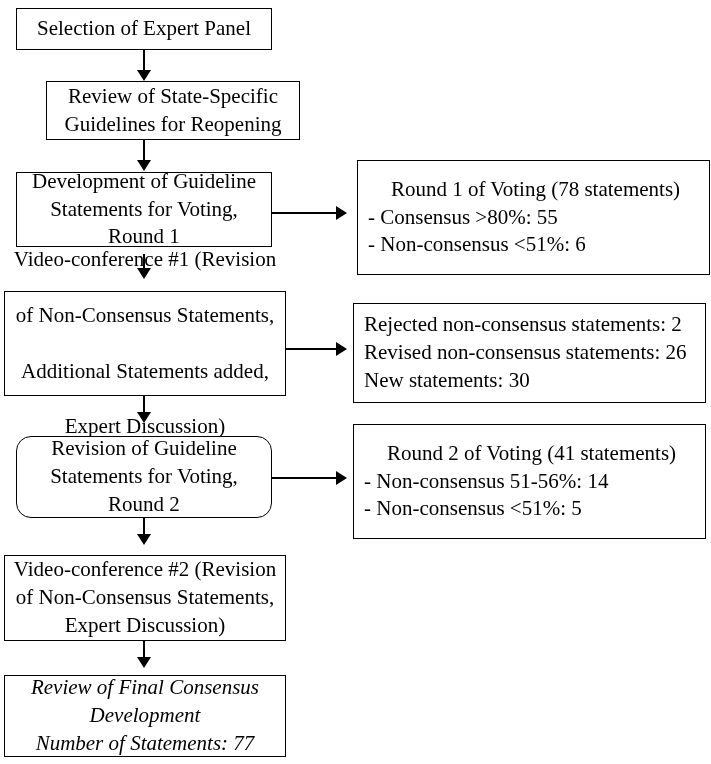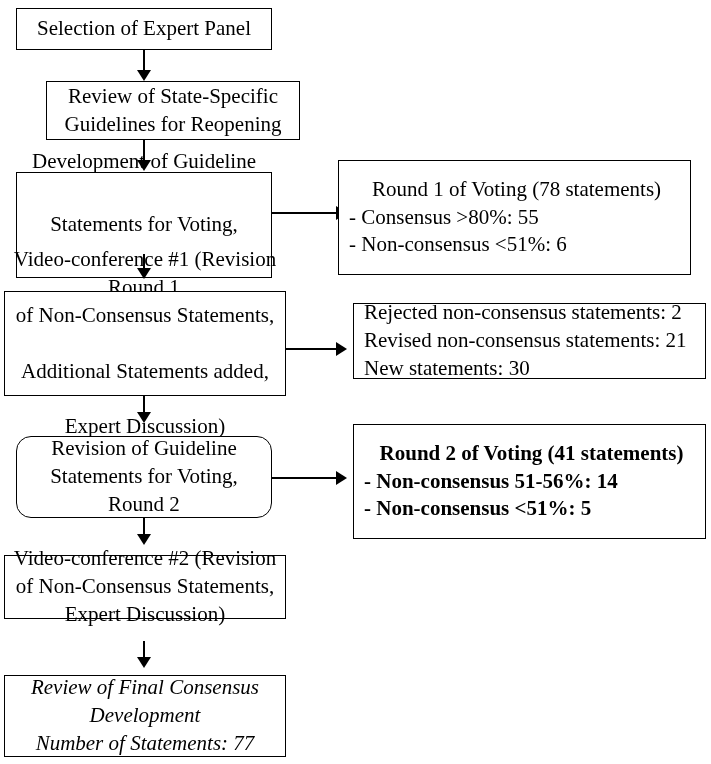--- a/index.html
+++ b/index.html
@@ -88,76 +88,76 @@
   <div class="arrow-down" style="left:137px; top:70px;"></div>
 
   <div class="box" style="left:18px; top:81px; width:254px; height:59px;margin-left:28px;">
     <span class="line">Review of State-Specific</span>
     <span class="line">Guidelines for Reopening</span>
   </div>
 
   <div class="vline" style="left:143px; top:140px; height:22px;"></div>
   <div class="arrow-down" style="left:137px; top:160px;"></div>
 
-  <div class="box" style="left:16px; top:172px; width:256px; height:106px;gap:35px;">
+  <div class="box" style="left:16px; top:172px; width:256px; height:75px;">
     <span class="line">Development of Guideline</span>
     <span class="line">Statements for Voting,</span>
     <span class="line">Round 1</span>
   </div>
 
   <div class="hline" style="left:272px; top:212px; width:66px;"></div>
   <div class="arrow-right" style="left:336px; top:206px;"></div>
 
-  <div class="box left-align" style="left:338px; top:160px; width:353px; height:115px;">
+  <div class="box left-align" style="left:357px; top:160px; width:353px; height:115px;">
     <span class="line title-line">Round 1 of Voting (78 statements)</span>
     <span class="line">- Consensus &gt;80%: 55</span>
     <span class="line">- Non-consensus &lt;51%: 6</span>
   </div>
 
   <div class="vline" style="left:143px; top:254px; height:18px;"></div>
   <div class="arrow-down" style="left:137px; top:268px;"></div>
 
   <div class="box" style="left:4px; top:291px; width:282px; height:105px;gap:28px;">
     <span class="line">Video-conference #1 (Revision</span>
     <span class="line">of Non-Consensus Statements,</span>
     <span class="line">Additional Statements added,</span>
     <span class="line">Expert Discussion)</span>
   </div>
 
   <div class="hline" style="left:286px; top:348px; width:52px;"></div>
   <div class="arrow-right" style="left:336px; top:342px;"></div>
 
-  <div class="box left-align" style="left:353px; top:303px; width:353px; height:76px;">
+  <div class="box left-align" style="left:353px; top:303px; width:353px; height:100px;">
     <span class="line">Rejected non-consensus statements: 2</span>
-    <span class="line">Revised non-consensus statements: 21</span>
+    <span class="line">Revised non-consensus statements: 26</span>
     <span class="line">New statements: 30</span>
   </div>
 
   <div class="vline" style="left:143px; top:396px; height:18px;"></div>
   <div class="arrow-down" style="left:137px; top:412px;"></div>
 
   <div class="box" style="left:16px; top:436px; width:256px; height:82px;border-radius:15px;">
     <span class="line">Revision of Guideline</span>
     <span class="line">Statements for Voting,</span>
     <span class="line">Round 2</span>
   </div>
 
   <div class="hline" style="left:272px; top:477px; width:66px;"></div>
   <div class="arrow-right" style="left:336px; top:471px;"></div>
 
-  <div class="box left-align" style="left:353px; top:424px; width:353px; height:115px;font-weight:bold;">
+  <div class="box left-align" style="left:353px; top:424px; width:353px; height:115px;">
     <span class="line title-line">Round 2 of Voting (41 statements)</span>
     <span class="line">- Non-consensus 51-56%: 14</span>
     <span class="line">- Non-consensus &lt;51%: 5</span>
   </div>
 
   <div class="vline" style="left:143px; top:518px; height:18px;"></div>
   <div class="arrow-down" style="left:137px; top:534px;"></div>
 
-  <div class="box" style="left:4px; top:555px; width:282px; height:64px;">
+  <div class="box" style="left:4px; top:555px; width:282px; height:86px;">
     <span class="line">Video-conference #2 (Revision</span>
     <span class="line">of Non-Consensus Statements,</span>
     <span class="line">Expert Discussion)</span>
   </div>
 
   <div class="vline" style="left:143px; top:641px; height:18px;"></div>
   <div class="arrow-down" style="left:137px; top:657px;"></div>
 
   <div class="box" style="left:4px; top:675px; width:282px; height:82px;font-style:italic;">
     <span class="line">Review of Final Consensus</span>

